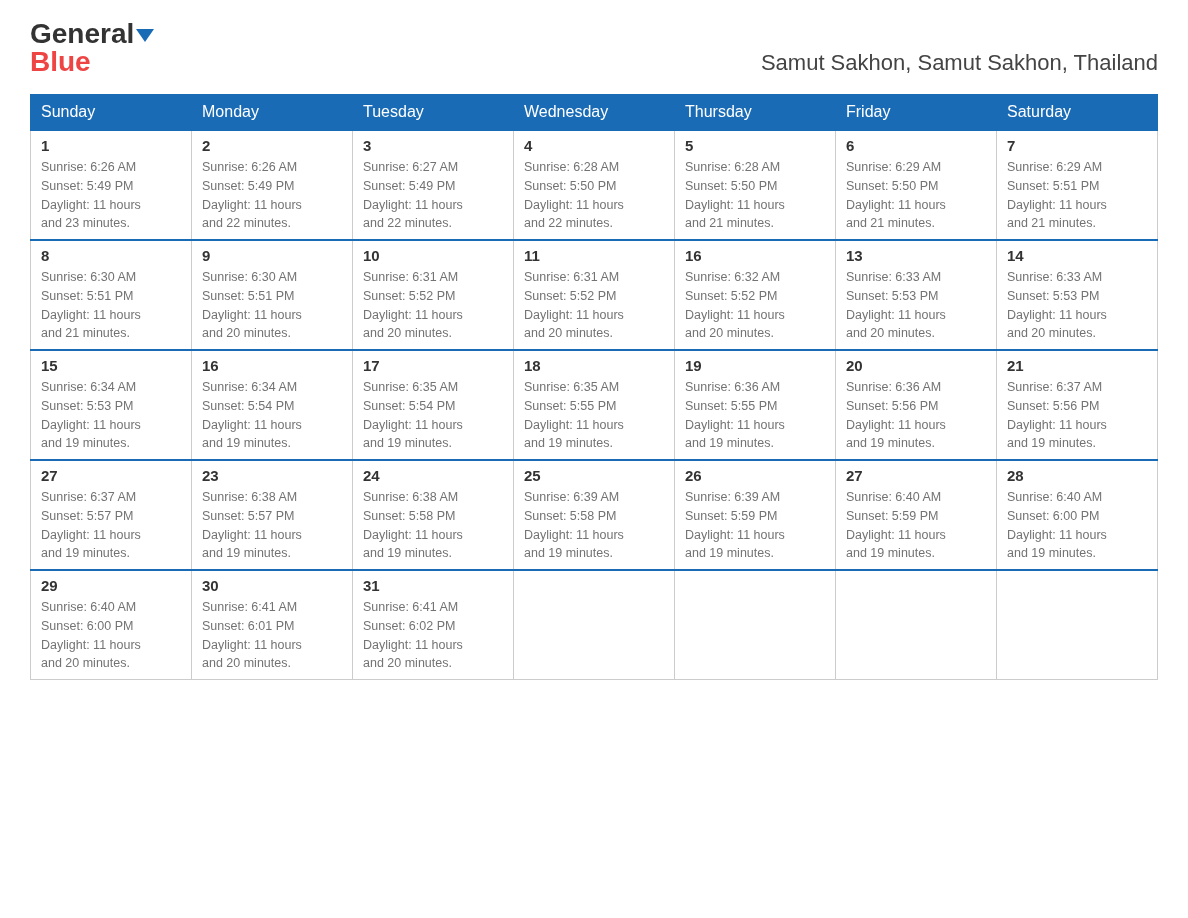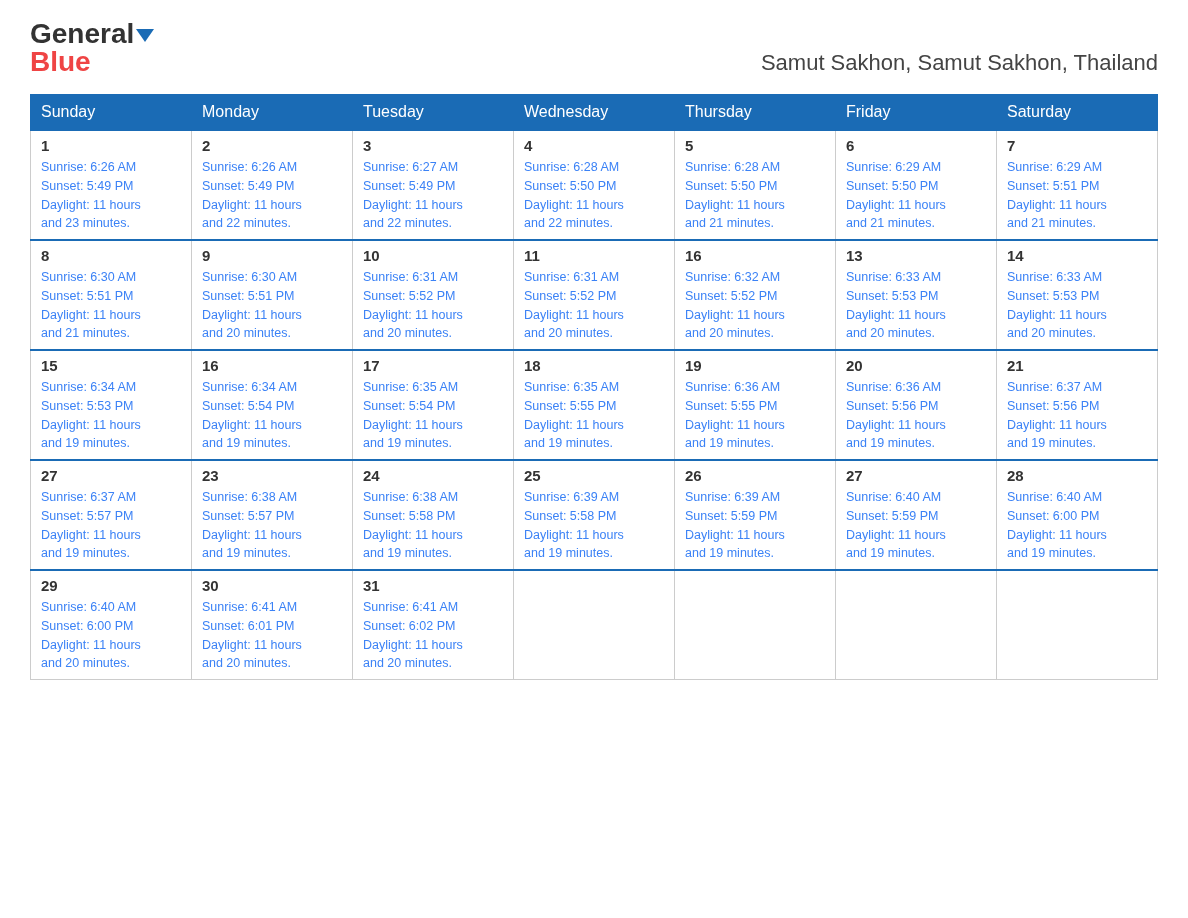--- a/index.html
+++ b/index.html
@@ -72,21 +72,21 @@
     }
     tbody tr td .day-num {
       font-size: 15px;
       font-weight: bold;
       display: block;
       margin-bottom: 4px;
     }
     tbody tr td .day-info {
       font-size: 12.5px;
       line-height: 1.5;
-      color: #3b82f6;
+      color: #737373;
     }
     tbody tr td.empty {
       background: #fff;
     }
   </style>
 </head>
 <body>
 
 <div class="header">
   <div class="logo">

